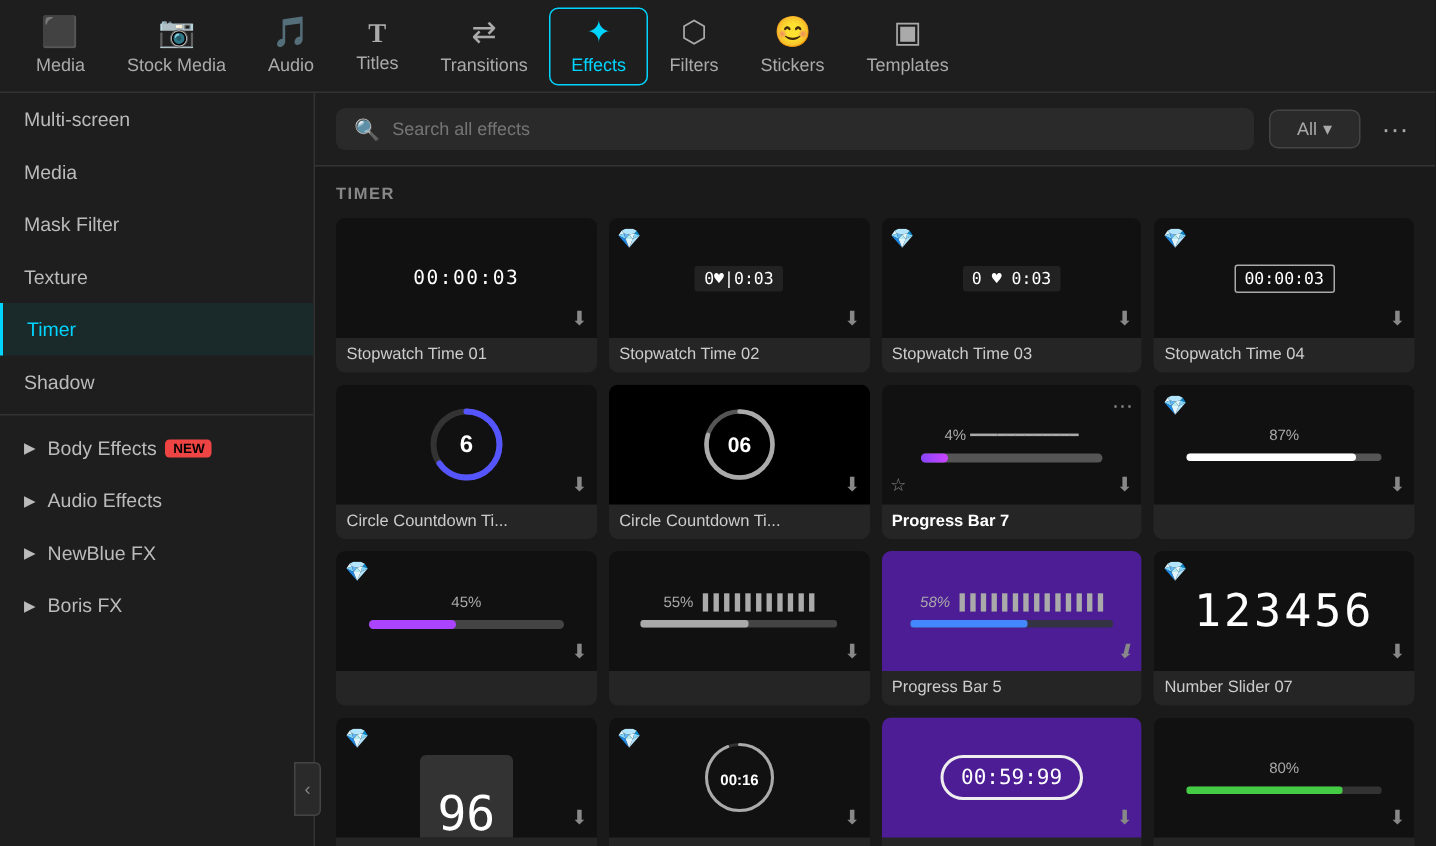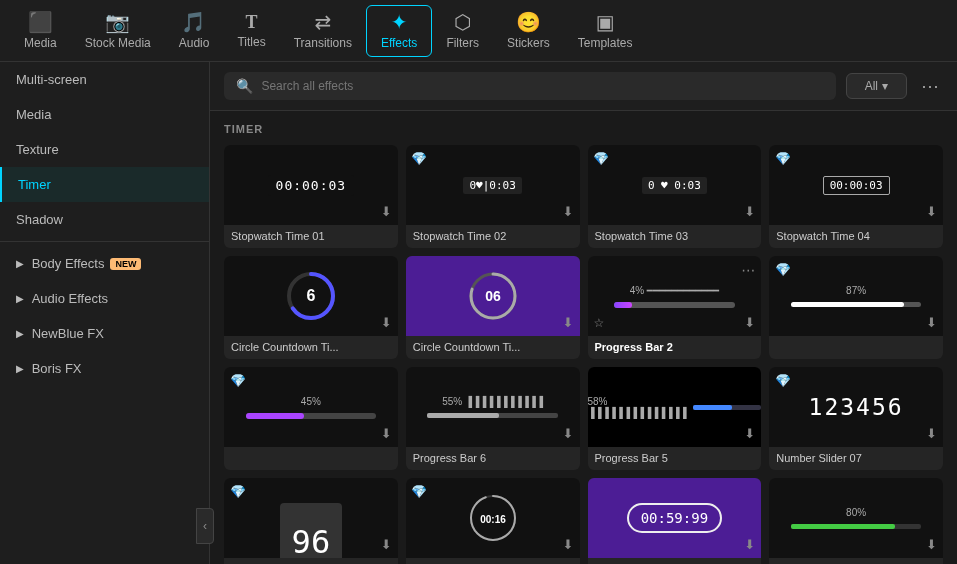--- a/index.html
+++ b/index.html
@@ -75,21 +75,21 @@
     .sidebar-item.active {
       background: #1a2a2a;
       color: #00d4ff;
       border-left: 2px solid #00d4ff;
     }
     .sidebar-item .expand-icon {
       margin-right: 8px;
       font-size: 10px;
     }
     .sidebar-item .new-badge {
-      background: #fdba74;
+      background: #ef4444;
       color: #000;
       font-size: 9px;
       padding: 1px 5px;
       border-radius: 3px;
       margin-left: 6px;
       font-weight: bold;
     }
     .sidebar-divider {
       height: 1px;
       background: #333;
@@ -244,21 +244,21 @@
     .gem-icon {
       position: absolute;
       top: 6px;
       left: 6px;
       color: #e040fb;
       font-size: 13px;
     }
 
     .number-slider-demo {
       font-family: monospace;
-      font-size: 23px;
+      font-size: 30px;
       color: #fff;
       letter-spacing: 2px;
     }
 
     .flip-counter-demo {
       font-family: monospace;
       font-size: 32px;
       color: #fff;
       background: #333;
       padding: 20px 12px;
@@ -342,20 +342,23 @@
 </div>
 
 <div class="main" style="position:relative;">
 
   <div class="sidebar">
     <div class="sidebar-item">
       <span>Multi-screen</span>
     </div>
     <div class="sidebar-item">
       <span>Media</span>
+    </div>
+    <div class="sidebar-item">
+      <span>Mask Filter</span>
     </div>
     <div class="sidebar-item">
       <span>Texture</span>
     </div>
     <div class="sidebar-item active">
       <span>Timer</span>
     </div>
     <div class="sidebar-item">
       <span>Shadow</span>
     </div>
@@ -448,42 +451,42 @@
               <circle cx="28" cy="28" r="22" fill="none" stroke="#333" stroke-width="4"></circle>
               <circle cx="28" cy="28" r="22" fill="none" stroke="#5555ff" stroke-width="4" stroke-dasharray="90 48" stroke-linecap="round" transform="rotate(-90 28 28)"></circle>
               <text x="28" y="33" text-anchor="middle" fill="#fff" font-size="16" font-weight="bold">6</text>
             </svg>
             <span class="download-icon">⬇</span>
           </div>
           <div class="card-label">Circle Countdown Ti...</div>
         </div>
 
         <div class="card">
-          <div class="card-thumb" style="background:#4c1d95;">
+          <div class="card-thumb" style="background:#000000;">
             <svg width="56" height="56" viewBox="0 0 56 56">
               <circle cx="28" cy="28" r="22" fill="none" stroke="#555" stroke-width="3"></circle>
               <circle cx="28" cy="28" r="22" fill="none" stroke="#aaa" stroke-width="3" stroke-dasharray="110 28" stroke-linecap="round" transform="rotate(-90 28 28)"></circle>
               <text x="28" y="33" text-anchor="middle" fill="#fff" font-size="14" font-weight="bold">06</text>
             </svg>
             <span class="download-icon">⬇</span>
           </div>
           <div class="card-label">Circle Countdown Ti...</div>
         </div>
 
         <div class="card">
           <div class="card-thumb" style="background:#111; flex-direction:column; gap:6px;">
             <span class="dots-menu">⋯</span>
             <div style="font-size:10px;color:#aaa;">4% ━━━━━━━━━━━━</div>
             <div style="background:#555;border-radius:3px;height:6px;width:70%;">
               <div style="background:linear-gradient(90deg,#8844ff,#cc44ff);height:100%;width:15%;border-radius:3px;"></div>
             </div>
             <span class="star-icon">☆</span>
             <span class="download-icon">⬇</span>
           </div>
-          <div class="card-label bold">Progress Bar 2</div>
+          <div class="card-label bold">Progress Bar 7</div>
         </div>
 
         <div class="card">
           <div class="card-thumb" style="background:#111; flex-direction:column; gap:6px;">
             <span class="gem-icon">💎</span>
             <div style="font-size:10px;color:#aaa;">87%</div>
             <div style="background:#555;border-radius:3px;height:5px;width:75%;">
               <div style="background:#fff;height:100%;width:87%;border-radius:3px;"></div>
             </div>
             <span class="download-icon">⬇</span>
@@ -505,25 +508,24 @@
         </div>
 
         <div class="card">
           <div class="card-thumb" style="background:#111; flex-direction:column; gap:6px;">
             <div style="font-size:10px;color:#aaa;">55% ▐▐▐▐▐▐▐▐▐▐▐</div>
             <div style="background:#444;border-radius:2px;height:5px;width:75%;">
               <div style="background:#aaa;height:100%;width:55%;border-radius:2px;"></div>
             </div>
             <span class="download-icon">⬇</span>
           </div>
-          <div class="card-label">Progress Bar 6</div>
-        </div>
-
-        <div class="card">
-          <div class="card-thumb" style="background:#000000; flex-direction:row; gap:6px;">
+        </div>
+
+        <div class="card">
+          <div class="card-thumb" style="background:#4c1d95; flex-direction:column; gap:6px;font-style:italic;">
             <div style="font-size:10px;color:#aaa;">58% ▐▐▐▐▐▐▐▐▐▐▐▐▐▐</div>
             <div style="background:#334;border-radius:2px;height:5px;width:78%;">
               <div style="background:#4488ff;height:100%;width:58%;border-radius:2px;"></div>
             </div>
             <span class="download-icon">⬇</span>
           </div>
           <div class="card-label">Progress Bar 5</div>
         </div>
 
         <div class="card">

